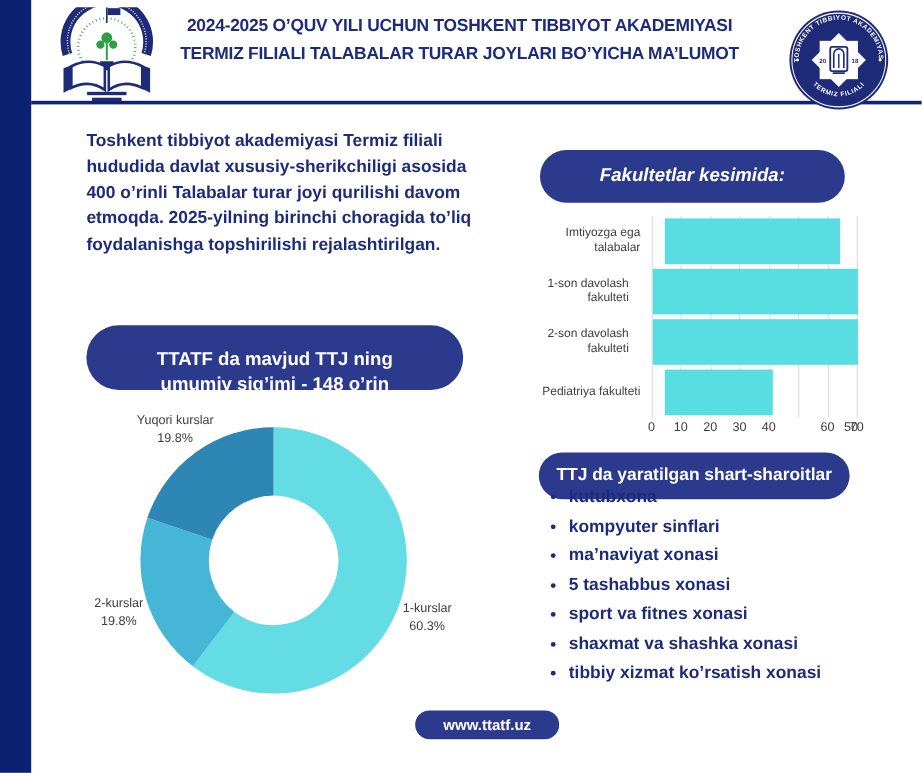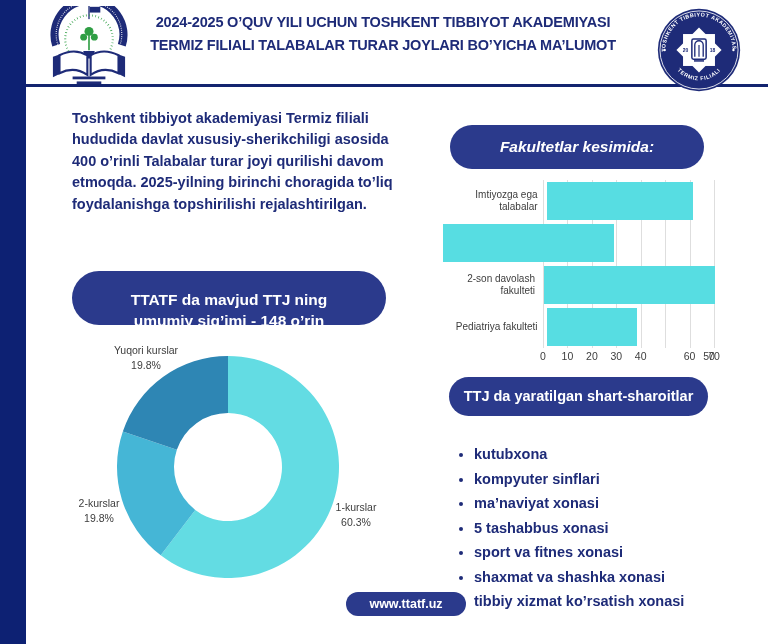--- a/index.html
+++ b/index.html
@@ -43,28 +43,28 @@
   }
   #donut-label-yuqori{left:86px;top:343px;}
   #donut-label-2kurs{left:39px;top:496px;}
   #donut-label-1kurs{left:296px;top:500px;}
   
   #barchart{left:443px;top:180px;width:272px;height:192px;}
   #bar-grid{position:absolute;left:100px;top:0;width:171px;height:168px;}
   .gridline{position:absolute;top:0;width:1px;height:168px;background:#dedede;}
   #bar-rows{position:absolute;left:0;top:0;width:272px;}
   .bar-row{display:flex;align-items:center;height:42px;}
-  .bar-cat{width:96px;margin-right:9px;text-align:right;color:#3d3d3d;font-size:10px;line-height:12px;}
+  .bar-cat{width:96px;margin-right:20px;text-align:right;color:#3d3d3d;font-size:10px;line-height:12px;}
   .barwrap{position:relative;width:171px;height:38px;}
   .bar{height:38px;background:#57dde2;}
   #bar-ticks{position:absolute;left:100px;top:170px;width:171px;height:14px;}
   .ticklabel{position:absolute;transform:translateX(-50%);color:#3d3d3d;font-size:10.5px;}
   
   #facilities-list{
-    left:452px;top:442px;width:280px;margin:0;padding:0 0 0 22px;
+    left:452px;top:402px;width:280px;margin:0;padding:0 0 0 22px;
     color:#1e2b78;list-style:disc;
   }
   #facilities-list li{font-size:14.5px;font-weight:bold;line-height:24.5px;}
   
   #logo-left{left:48px;top:6px;}
   #logo-right{left:657px;top:8px;}
 </style>
 </head>
 <body>
 
@@ -160,20 +160,21 @@
       <div class="gridline" style="left: 171px;"></div>
     </div>
   <div id="bar-rows">
       <div class="bar-row">
         <span class="bar-cat">Imtiyozga ega talabalar</span>
         <div class="barwrap">
           <div class="bar" style="width: 146.6px; background: rgb(87, 221, 226);"></div>
         </div>
       </div>
       <div class="bar-row">
+        <span class="bar-cat">1-son davolash fakulteti</span>
         <div class="barwrap">
           <div class="bar" style="width: 171px; background: rgb(87, 221, 226);"></div>
         </div>
       </div>
       <div class="bar-row">
         <span class="bar-cat">2-son davolash fakulteti</span>
         <div class="barwrap">
           <div class="bar" style="width: 171px; background: rgb(87, 221, 226);"></div>
         </div>
       </div>

